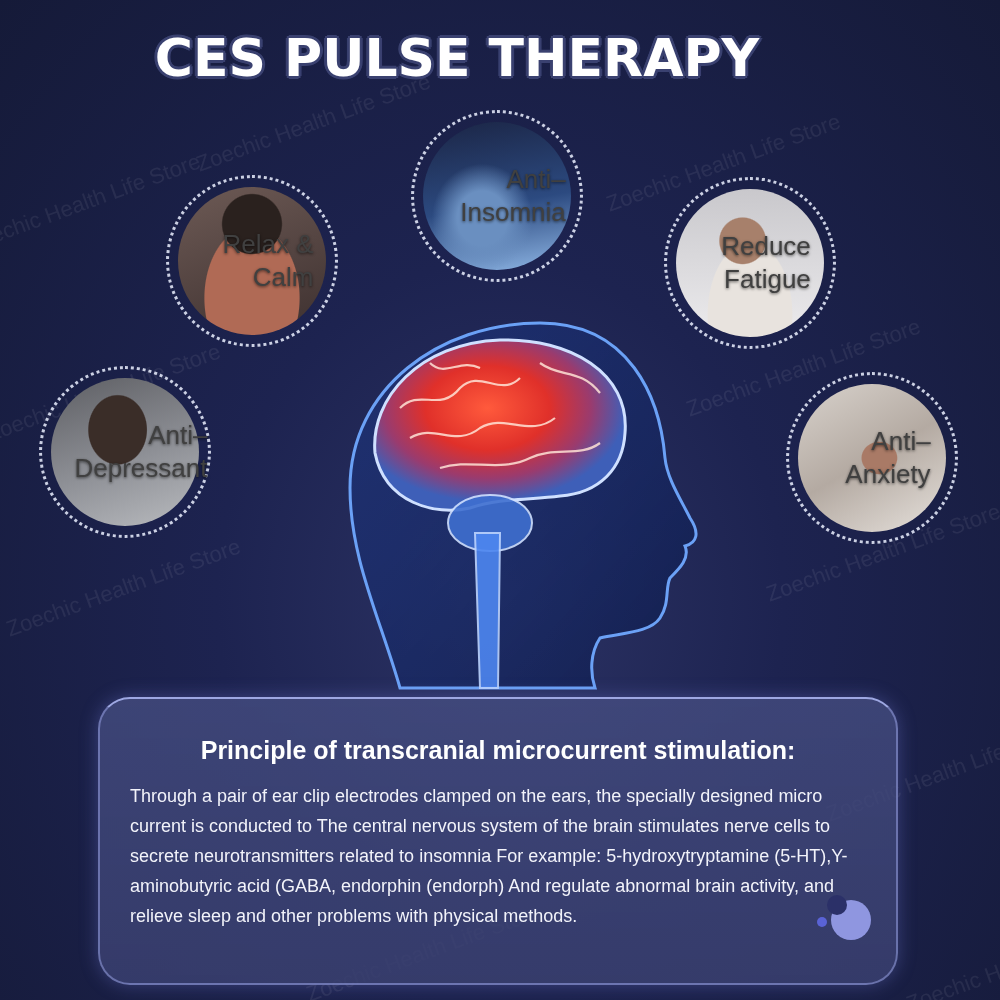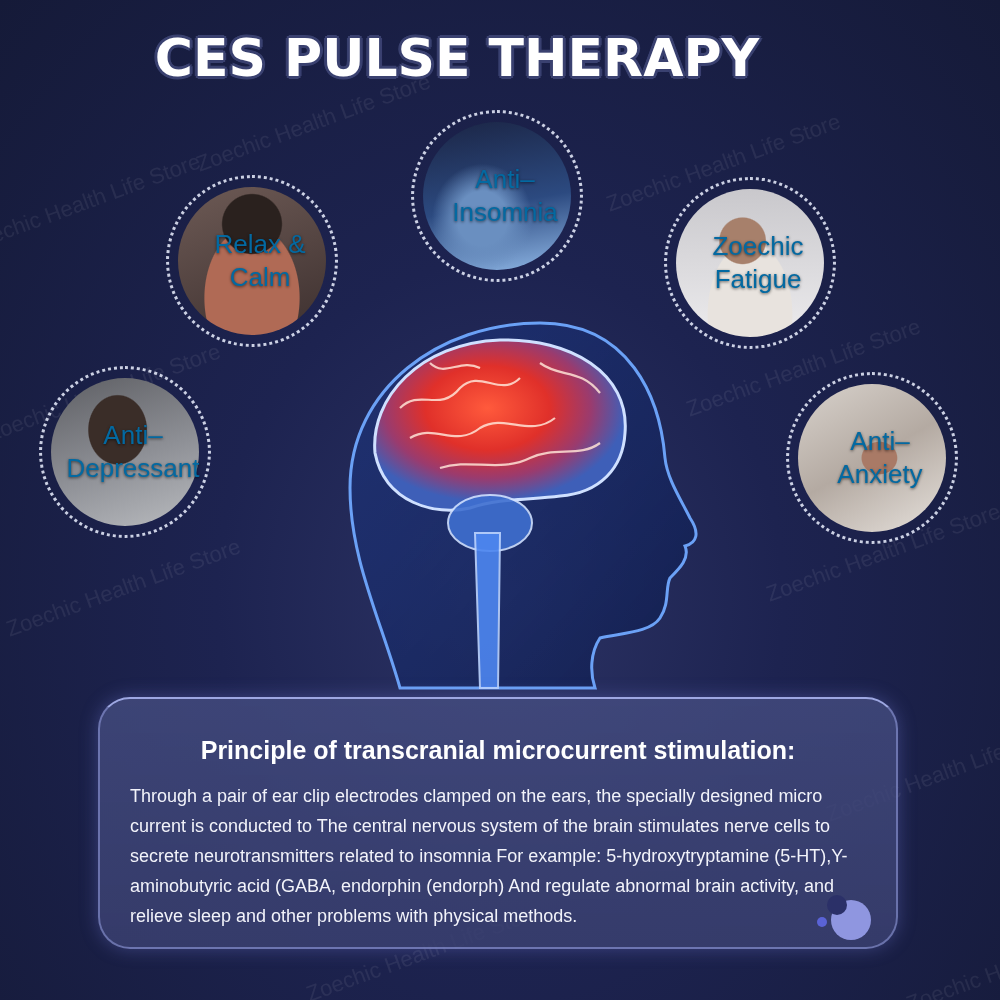--- a/index.html
+++ b/index.html
@@ -22,31 +22,31 @@
   .bubble {
     position:absolute; width:172px; height:172px; border-radius:50%;
     border:3px dotted rgba(235,240,255,0.85);
     box-sizing:border-box;
   }
   .bubble .photo {
     position:absolute; left:9px; top:9px; width:148px; height:148px; border-radius:50%;
     overflow:hidden;
   }
   .bubble .label {
-    position:absolute; left:8px; top:0; width:166px; height:166px;
-    display:flex; align-items:center; justify-content:center; text-align:center;
-    color:#0369a1; font-size:26px; line-height:33px;
+    position:absolute; left:16px; top:0; width:166px; height:166px;
+    display:flex; align-items:center; justify-content:center; text-align:right;
+    color:#404040; font-size:26px; line-height:33px;
     text-shadow: 0 1px 3px rgba(0,0,0,0.6);
     white-space:pre-line;
   }
   .head {
     position:absolute; left:340px; top:318px; width:380px; height:380px;
   }
   .card {
-    position:absolute; left:98px; top:697px; width:800px; height:252px;
+    position:absolute; left:98px; top:697px; width:800px; height:288px;
     border-radius:32px; box-sizing:border-box;
     background: linear-gradient(180deg, rgba(70,78,130,0.78) 0%, rgba(58,64,112,0.85) 100%);
     border:2px solid rgba(150,160,225,0.55);
     border-top-color: rgba(170,180,240,0.9);
     box-shadow: 0 0 18px rgba(120,130,220,0.35);
   }
   .card-title {
     position:absolute; left:0; top:37px; width:100%; text-align:center;
     color:#ffffff; font-weight:bold; font-size:25px;
   }
@@ -79,21 +79,21 @@
 </div>
 
 <div class="bubble" style="left:411px;top:110px;">
   <div class="photo" style="background: radial-gradient(ellipse at 40% 65%, #6a8fc0 0 20%, transparent 40%), linear-gradient(170deg,#1b2545 0%,#2c4a80 55%,#8fb7e6 100%);"></div>
   <div class="label">Anti–
 Insomnia</div>
 </div>
 
 <div class="bubble" style="left:664px;top:177px;">
   <div class="photo" style="background: radial-gradient(circle at 45% 35%, #a7806b 0 18%, transparent 19%), radial-gradient(ellipse at 50% 85%, #e8e3de 0 40%, transparent 41%), linear-gradient(180deg,#c9c8cc,#ecebed);"></div>
-  <div class="label">Zoechic
+  <div class="label">Reduce
 Fatigue</div>
 </div>
 
 <div class="bubble" style="left:39px;top:366px;">
   <div class="photo" style="background: radial-gradient(ellipse at 45% 35%, #3a2d28 0 25%, transparent 26%), linear-gradient(160deg,#5d5e63,#8e9096 55%,#b9bbbf);"></div>
   <div class="label">Anti–
 Depressant</div>
 </div>
 
 <div class="bubble" style="left:786px;top:372px;">

